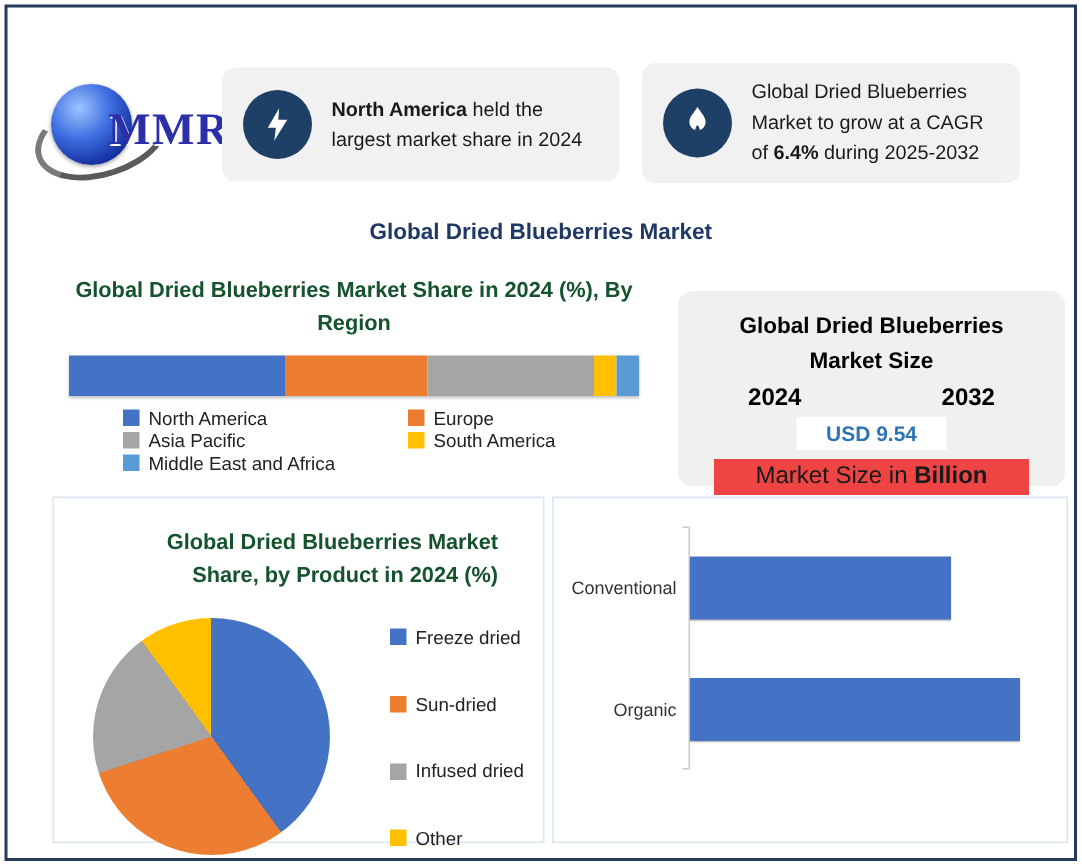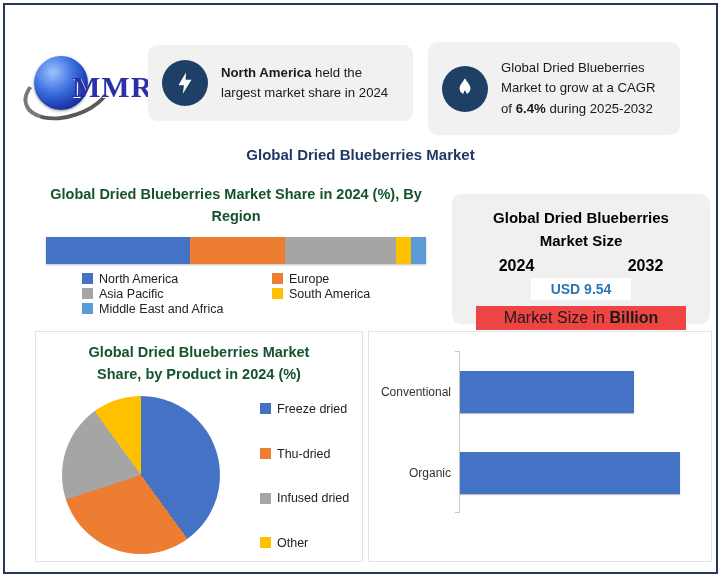--- a/index.html
+++ b/index.html
@@ -24,21 +24,21 @@
   .logo-text{
     position:absolute;left:48px;top:20px;font-family:"Liberation Serif", serif;
     font-weight:bold;font-size:30px;color:#2b2fa8;letter-spacing:1px;
     text-shadow:1px 1px 0 #ffffff;
   }
   .callout{
     position:absolute;background:#f1f1f1;border-radius:9px;
     display:flex;align-items:center;gap:13px;padding:0 14px;box-sizing:border-box;
   }
   .callout-1{left:148px;top:45px;width:265px;height:76px;}
-  .callout-2{left:428px;top:42px;width:252px;height:93px;}
+  .callout-2{left:428px;top:42px;width:252px;height:80px;}
   .badge{
     flex:0 0 auto;width:46px;height:46px;border-radius:50%;background:#1e3f66;
     display:flex;align-items:center;justify-content:center;
   }
   .badge svg{width:26px;height:26px;}
   .callout-text{font-size:13.2px;line-height:1.55;color:#1a1a1a;}
   .callout-text b{font-weight:bold;}
   .main-title{
     position:absolute;left:0;top:146px;width:100%;text-align:center;
     color:#1f3864;font-weight:bold;font-size:15px;
@@ -179,31 +179,31 @@
   </div>
   <div class="size-values">
     <div style="flex:1;display:flex;">
         <div class="chip" id="usd-2032" style="color: rgb(46, 117, 182);">USD 9.54</div>
       </div>
   </div>
   <div class="size-caption"><span>Market Size in </span><b>Billion</b></div>
 </div>
 
 <div class="panel pie-block">
-  <div class="chart-title" style="margin:2px 30px;">Global Dried Blueberries Market Share, by Product in 2024 (%)</div>
+  <div class="chart-title" style="margin:12px 30px;text-align:right;">Global Dried Blueberries Market Share, by Product in 2024 (%)</div>
   <div class="pie-content">
     <div class="pie" id="product-pie" style="background: conic-gradient(rgb(68, 114, 196) 0%, rgb(68, 114, 196) 40%, rgb(237, 125, 49) 40%, rgb(237, 125, 49) 70%, rgb(165, 165, 165) 70%, rgb(165, 165, 165) 90%, rgb(255, 192, 0) 90%, rgb(255, 192, 0) 100%);"></div>
     <div class="pie-legend" id="pie-legend">
         <div class="legend-item">
           <span class="swatch" style="background: rgb(68, 114, 196);"></span>
           <span>Freeze dried</span>
         </div>
         <div class="legend-item">
           <span class="swatch" style="background: rgb(237, 125, 49);"></span>
-          <span>Thu-dried</span>
+          <span>Sun-dried</span>
         </div>
         <div class="legend-item">
           <span class="swatch" style="background: rgb(165, 165, 165);"></span>
           <span>Infused dried</span>
         </div>
         <div class="legend-item">
           <span class="swatch" style="background: rgb(255, 192, 0);"></span>
           <span>Other</span>
         </div>
       </div>

